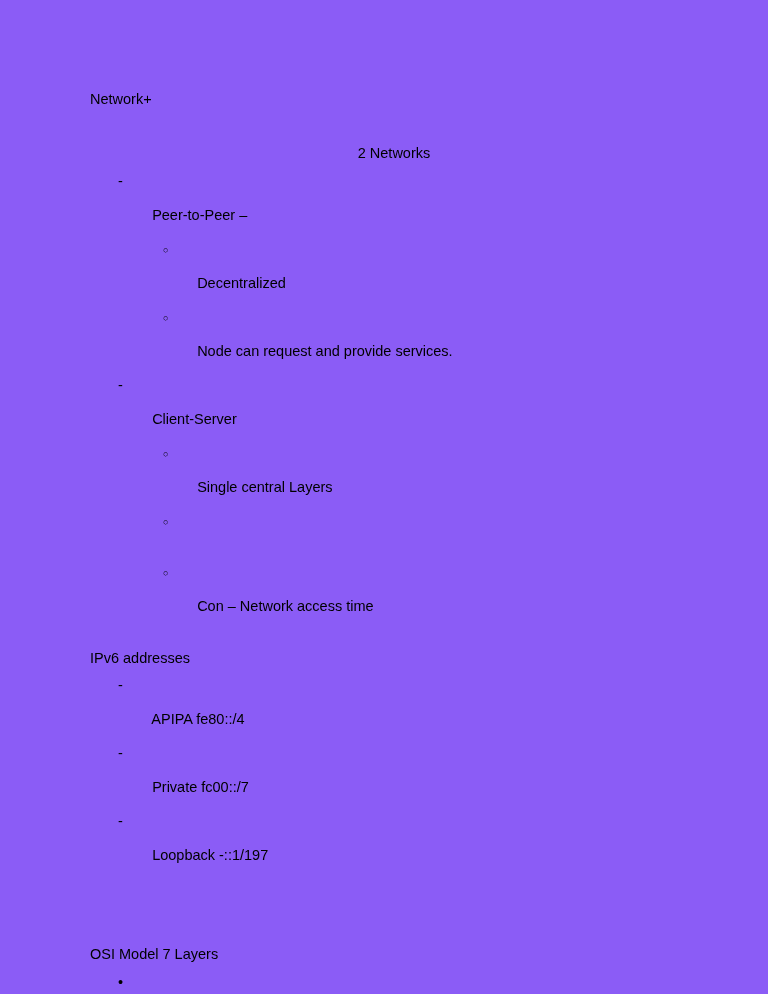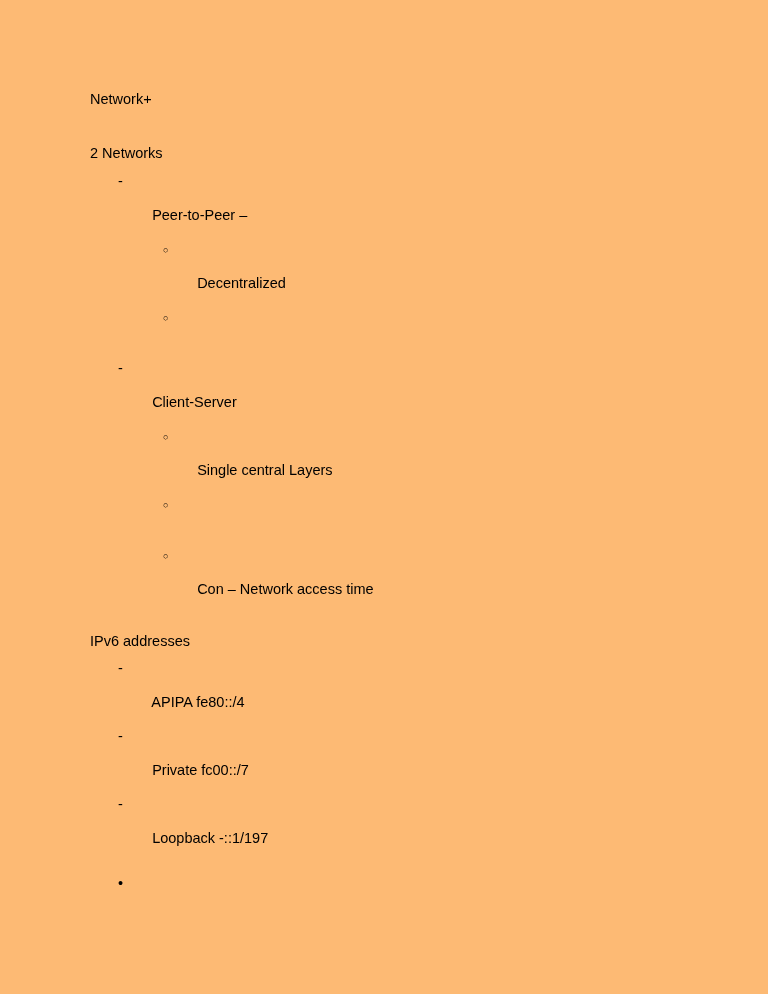--- a/index.html
+++ b/index.html
@@ -13,21 +13,21 @@
     color: #000000;
     font-family: "Liberation Sans", sans-serif;
     font-size: 14.5px;
     overflow: hidden;
   }
   main.page {
     box-sizing: border-box;
     width: 768px;
     height: 994px;
     padding: 91px 70px 0 90px;
-    background: #fdba74;
+    background: #8b5cf6;
   }
   .heading {
     line-height: 17px;
     white-space: pre;
   }
   .list { }
   .item {
     position: relative;
     line-height: 17px;
     white-space: pre;
@@ -40,21 +40,21 @@
   }
   .level-1 { padding-left: 46px; }
   .level-1 > .marker { left: 28px; }
   .level-2 { padding-left: 91px; }
   .level-2 > .marker { left: 73px; }
   .marker-dash { }
   .marker-dot { font-size: 14.5px; }
   .marker-circle { font-size: 9px; line-height: 17px; top: 0.5px; }
   
   .section-1 .heading { margin-top: 0; }
-  .section-2 .heading { margin-top: 37px; }
+  .section-2 .heading { margin-top: 37px; text-align: center; }
   .section-2 .list    { margin-top: 11px; }
   .section-3 .heading { margin-top: 18px; }
   .section-3 .list    { margin-top: 10px; }
   .section-4 .heading { margin-top: 65px; }
   .section-4 .list    { margin-top: 11px; }
   .section-4 .item    { line-height: 17.6px; }
 </style>
 </head>
 <body>
 
@@ -73,20 +73,21 @@
     <span class="text">Peer-to-Peer –</span>
   </div>
 
   <div class="item level-2">
     <span class="marker marker-circle">○</span>
     <span class="text">Decentralized</span>
   </div>
 
   <div class="item level-2">
     <span class="marker marker-circle">○</span>
+    <span class="text">Node can request and provide services.</span>
   </div>
 
   <div class="item level-1">
     <span class="marker marker-dash">-</span>
     <span class="text">Client-Server</span>
   </div>
 
   <div class="item level-2">
     <span class="marker marker-circle">○</span>
     <span class="text">Single central Layers</span>
@@ -117,20 +118,21 @@
   </div>
 
   <div class="item level-1">
     <span class="marker marker-dash">-</span>
     <span class="text">Loopback -::1/197</span>
   </div>
 </div>
   </section>
 
   <section class="section section-4">
+    <div class="heading">OSI Model 7 Layers</div>
     <div class="list">
   <div class="item level-1">
     <span class="marker marker-dot">•</span>
     
   </div>
 
 </div>
   </section>
 </div>
 </main>

